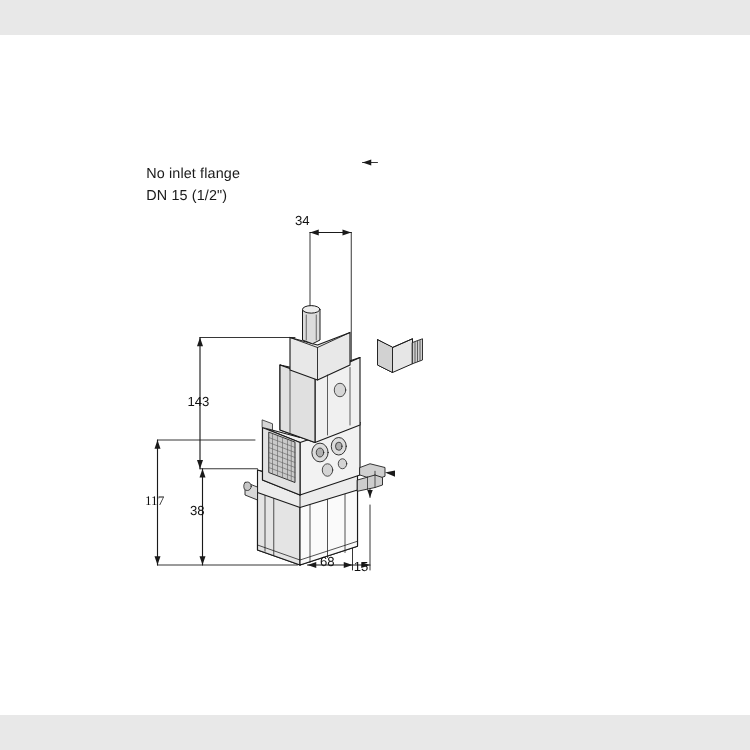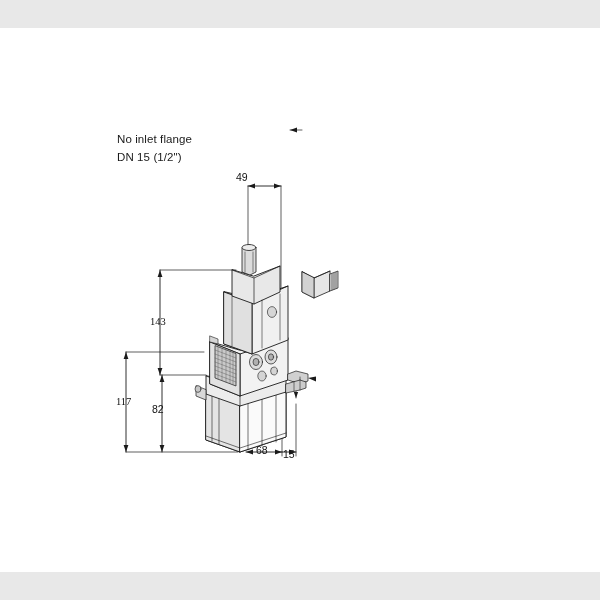--- a/index.html
+++ b/index.html
@@ -42,21 +42,21 @@
   #note-line1 { left: 117px; top: 133px; }
   #note-line2 { left: 117px; top: 151px; }
 
   .dimtext {
     position: absolute;
     font-size: 10.5px;
     color: #111111;
     white-space: nowrap;
   }
   #dim-75   { left: 236px; top: 171px; }
-  #dim-143  { left: 150px; top: 316px; font-family: Liberation Serif, serif; }
+  #dim-143  { left: 150px; top: 316px; }
   #dim-117  { left: 116px; top: 396px; font-family: Liberation Serif, serif; }
   #dim-82   { left: 152px; top: 403px; }
   #dim-45   { left: 256px; top: 444px; }
   #dim-15   { left: 283px; top: 448px; }
 </style>
 </head>
 <body>
 
 <div id="canvas">
 
@@ -227,20 +227,20 @@
       <g>
         <path d="M210,336 L218,339 L218,344 L210,342 Z" fill="#d5d5d5" stroke="#1a1a1a" stroke-width="0.6"></path>
       </g>
 
     </g>
   </svg>
 
   <div class="note" id="note-line1">No inlet flange</div>
   <div class="note" id="note-line2">DN 15 (1/2")</div>
 
-  <div class="dimtext" id="dim-75">49</div>
+  <div class="dimtext" id="dim-75">34</div>
   <div class="dimtext" id="dim-143">143</div>
   <div class="dimtext" id="dim-117">117</div>
-  <div class="dimtext" id="dim-82">82</div>
+  <div class="dimtext" id="dim-82">38</div>
   <div class="dimtext" id="dim-45">68</div>
   <div class="dimtext" id="dim-15">15</div>
 
 </div>
 
 </body></html>

